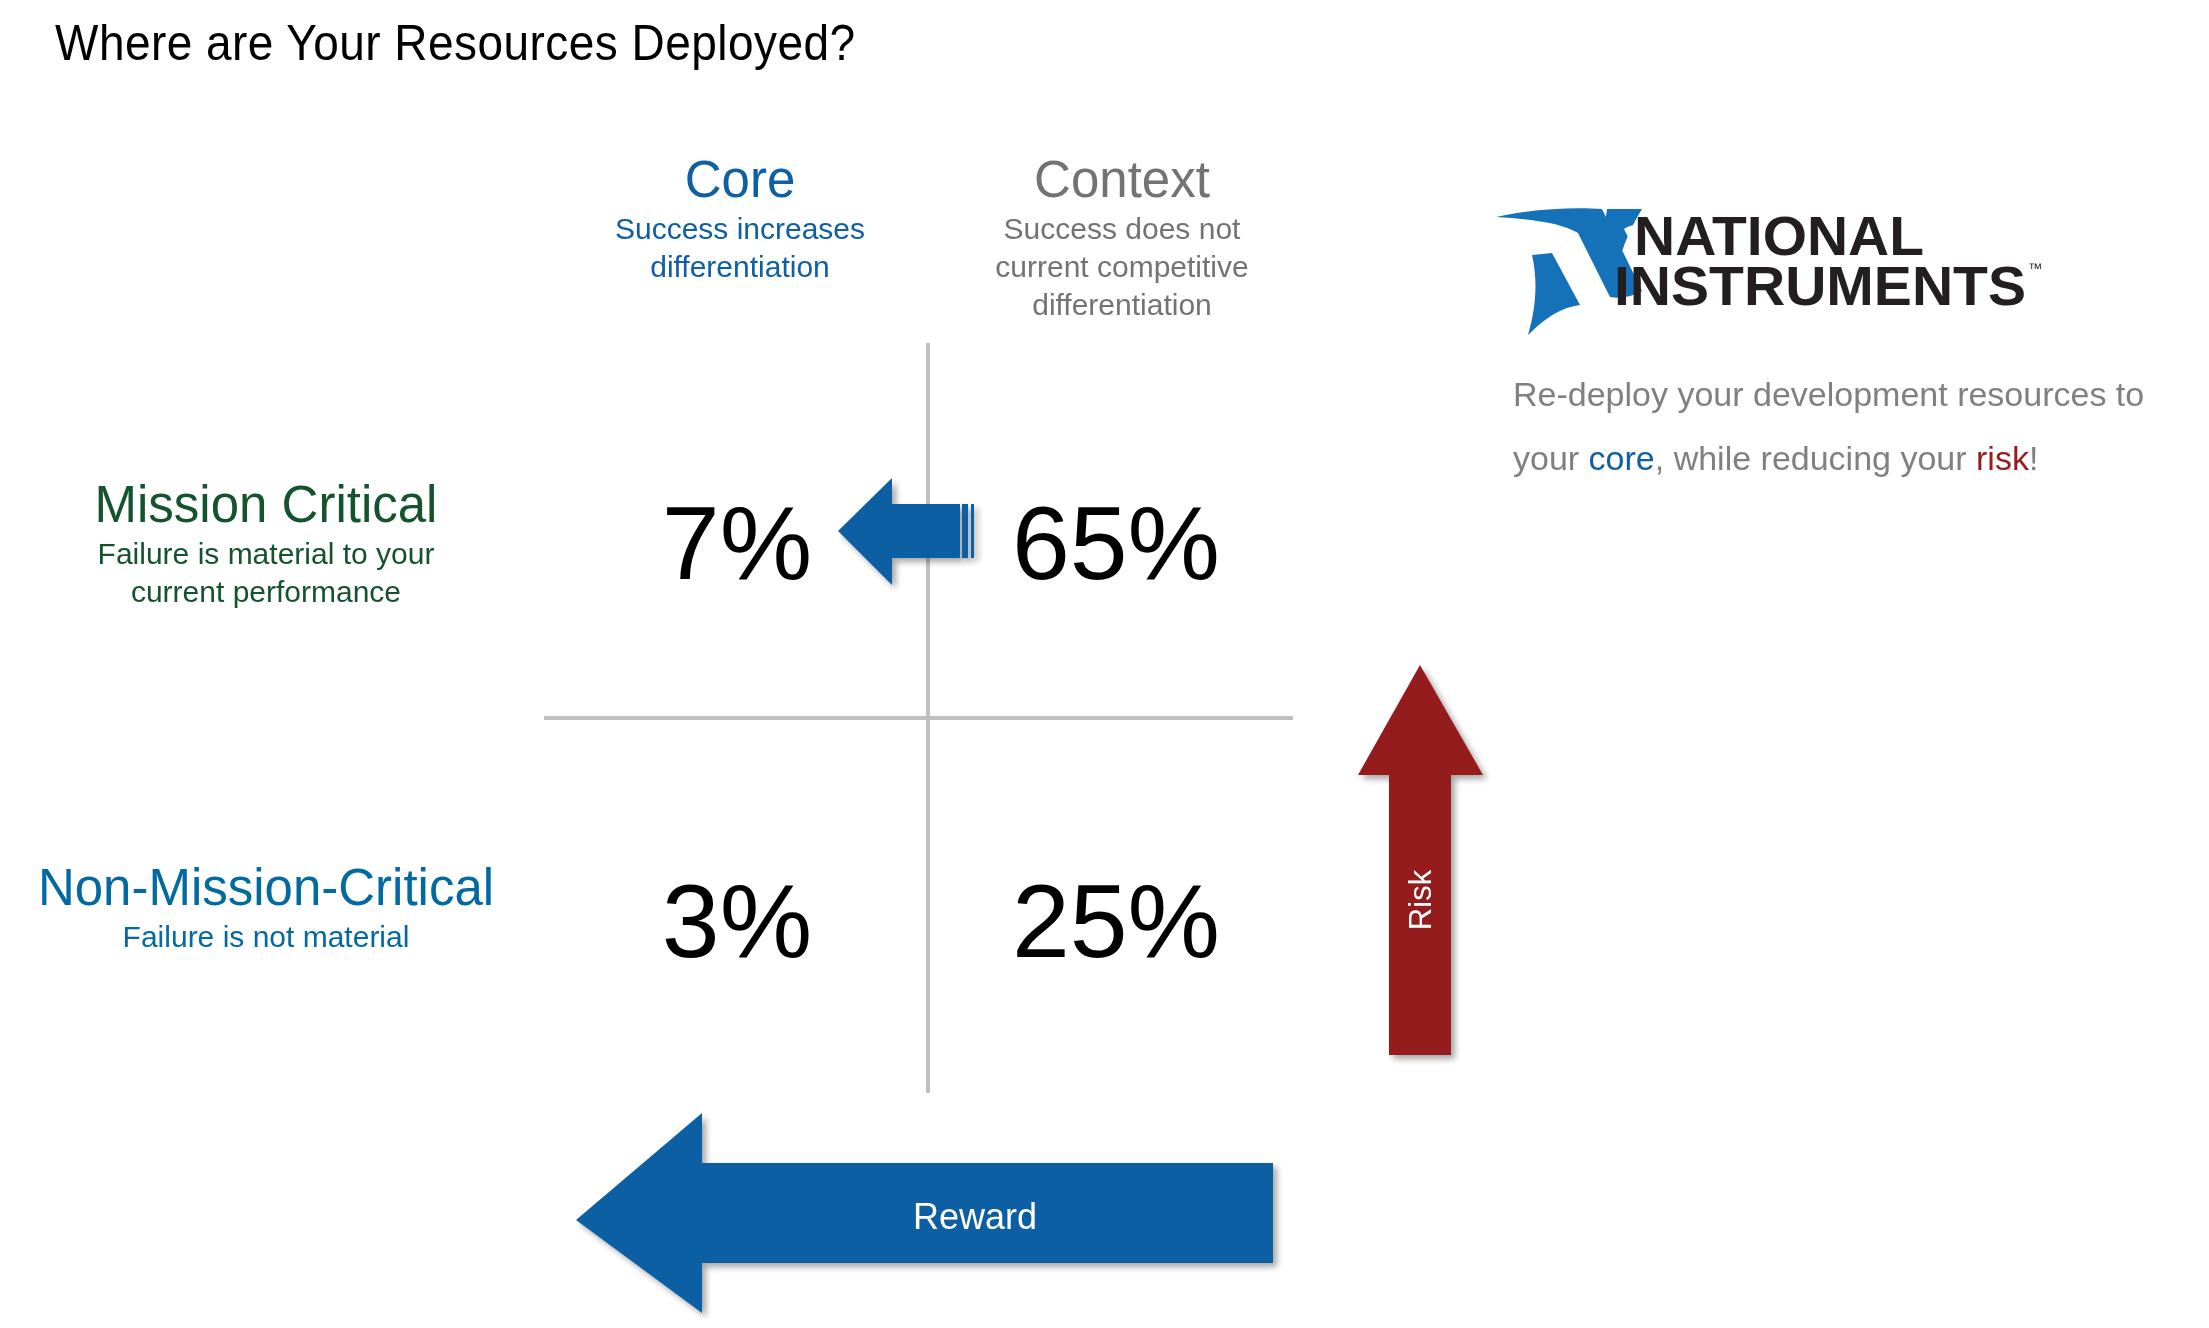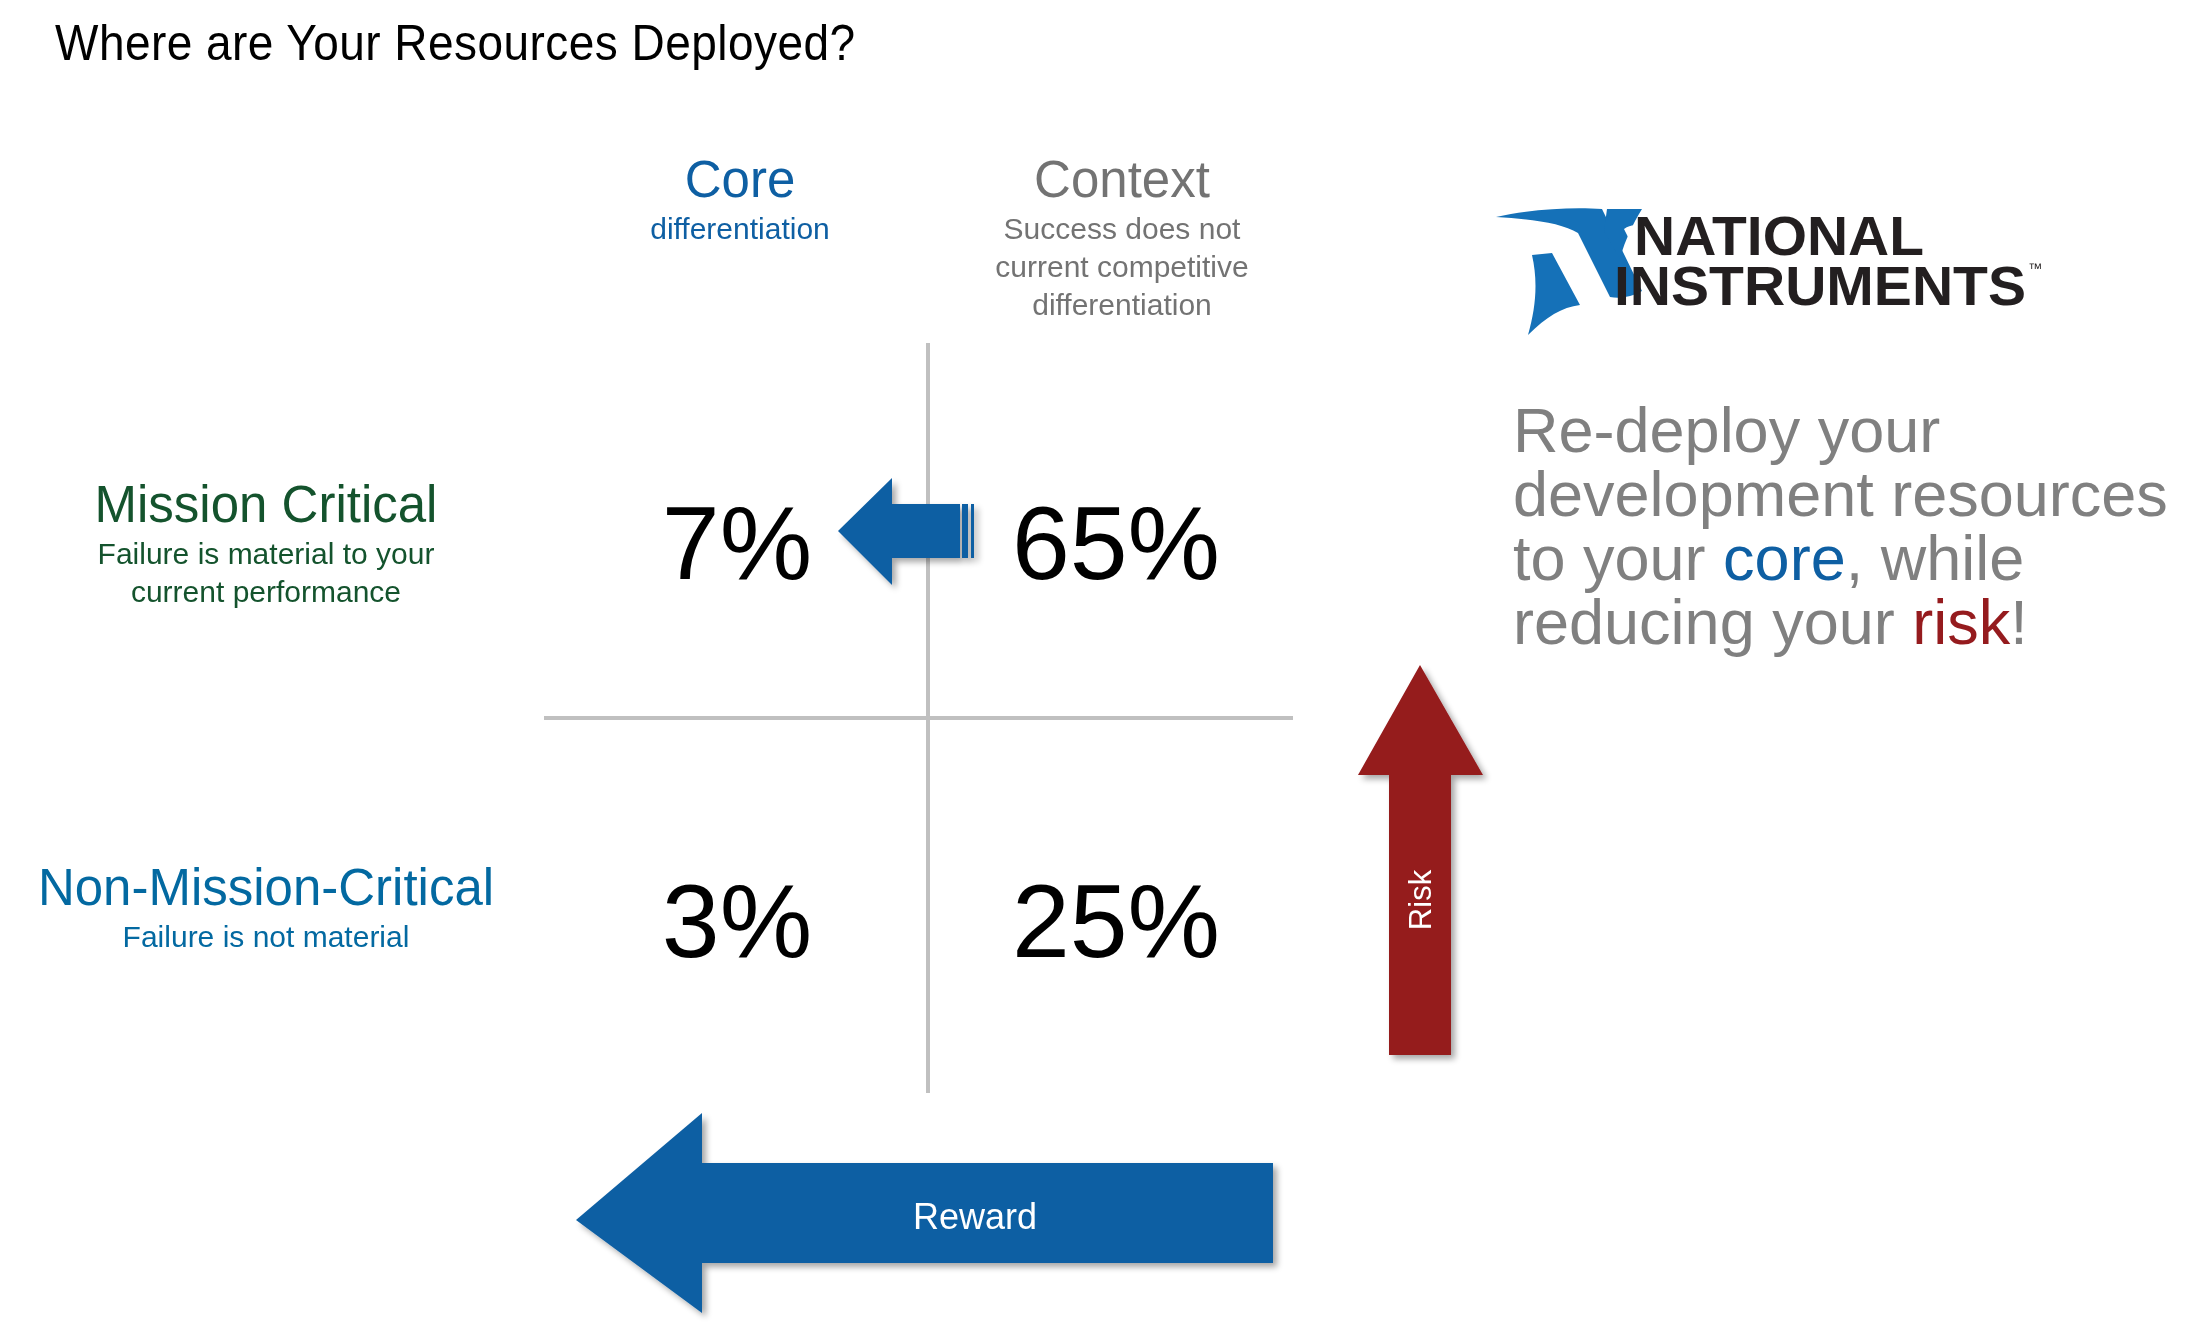--- a/index.html
+++ b/index.html
@@ -15,33 +15,34 @@
   .context { left: 932px; top: 150px; color: #737373; }
   .row-head { text-align: center; width: 520px; }
   .row-head .h { font-size: 51px; line-height: 60px; }
   .row-head .s { font-size: 30px; line-height: 38px; }
   .mc { left: 6px; top: 475px; color: #14532d; }
   .nmc { left: 6px; top: 858px; color: #0369a1; }
   .pct { font-size: 104px; color: #000; width: 360px; text-align: center; line-height: 110px; }
   .vline { left: 926px; top: 343px; width: 4px; height: 750px; background: #c0c0c0; }
   .hline { left: 544px; top: 716px; width: 749px; height: 4px; background: #c0c0c0; }
   .logo { left: 1492px; top: 195px; width: 560px; height: 150px; text-align: center; }
-  .tagline { left: 1513px; top: 362px; font-size: 63px; line-height: 64px; color: #808080; width: 680px; margin-top: 36px; }
+  .tagline { left: 1513px; top: 362px; font-size: 34px; line-height: 64px; color: #808080; width: 680px; }
   .tagline .blue { color: #0e5fa3; }
   .tagline .red { color: #951b1e; }
   svg.arrows { left: 0; top: 0; width: 2209px; height: 1328px; pointer-events: none; }
   .arrow-label { fill: #ffffff; font-family: "Liberation Sans", sans-serif; }
 </style>
 </head>
 <body>
 
 <div class="abs title">Where are Your Resources Deployed?</div>
 
 <div class="abs col-head core">
   <div class="h">Core</div>
+  <div class="s">Success increases</div>
   <div class="s">differentiation</div>
 </div>
 <div class="abs col-head context">
   <div class="h">Context</div>
   <div class="s">Success does not</div>
   <div class="s">current competitive</div>
   <div class="s">differentiation</div>
 </div>
 
 <div class="abs row-head mc">

